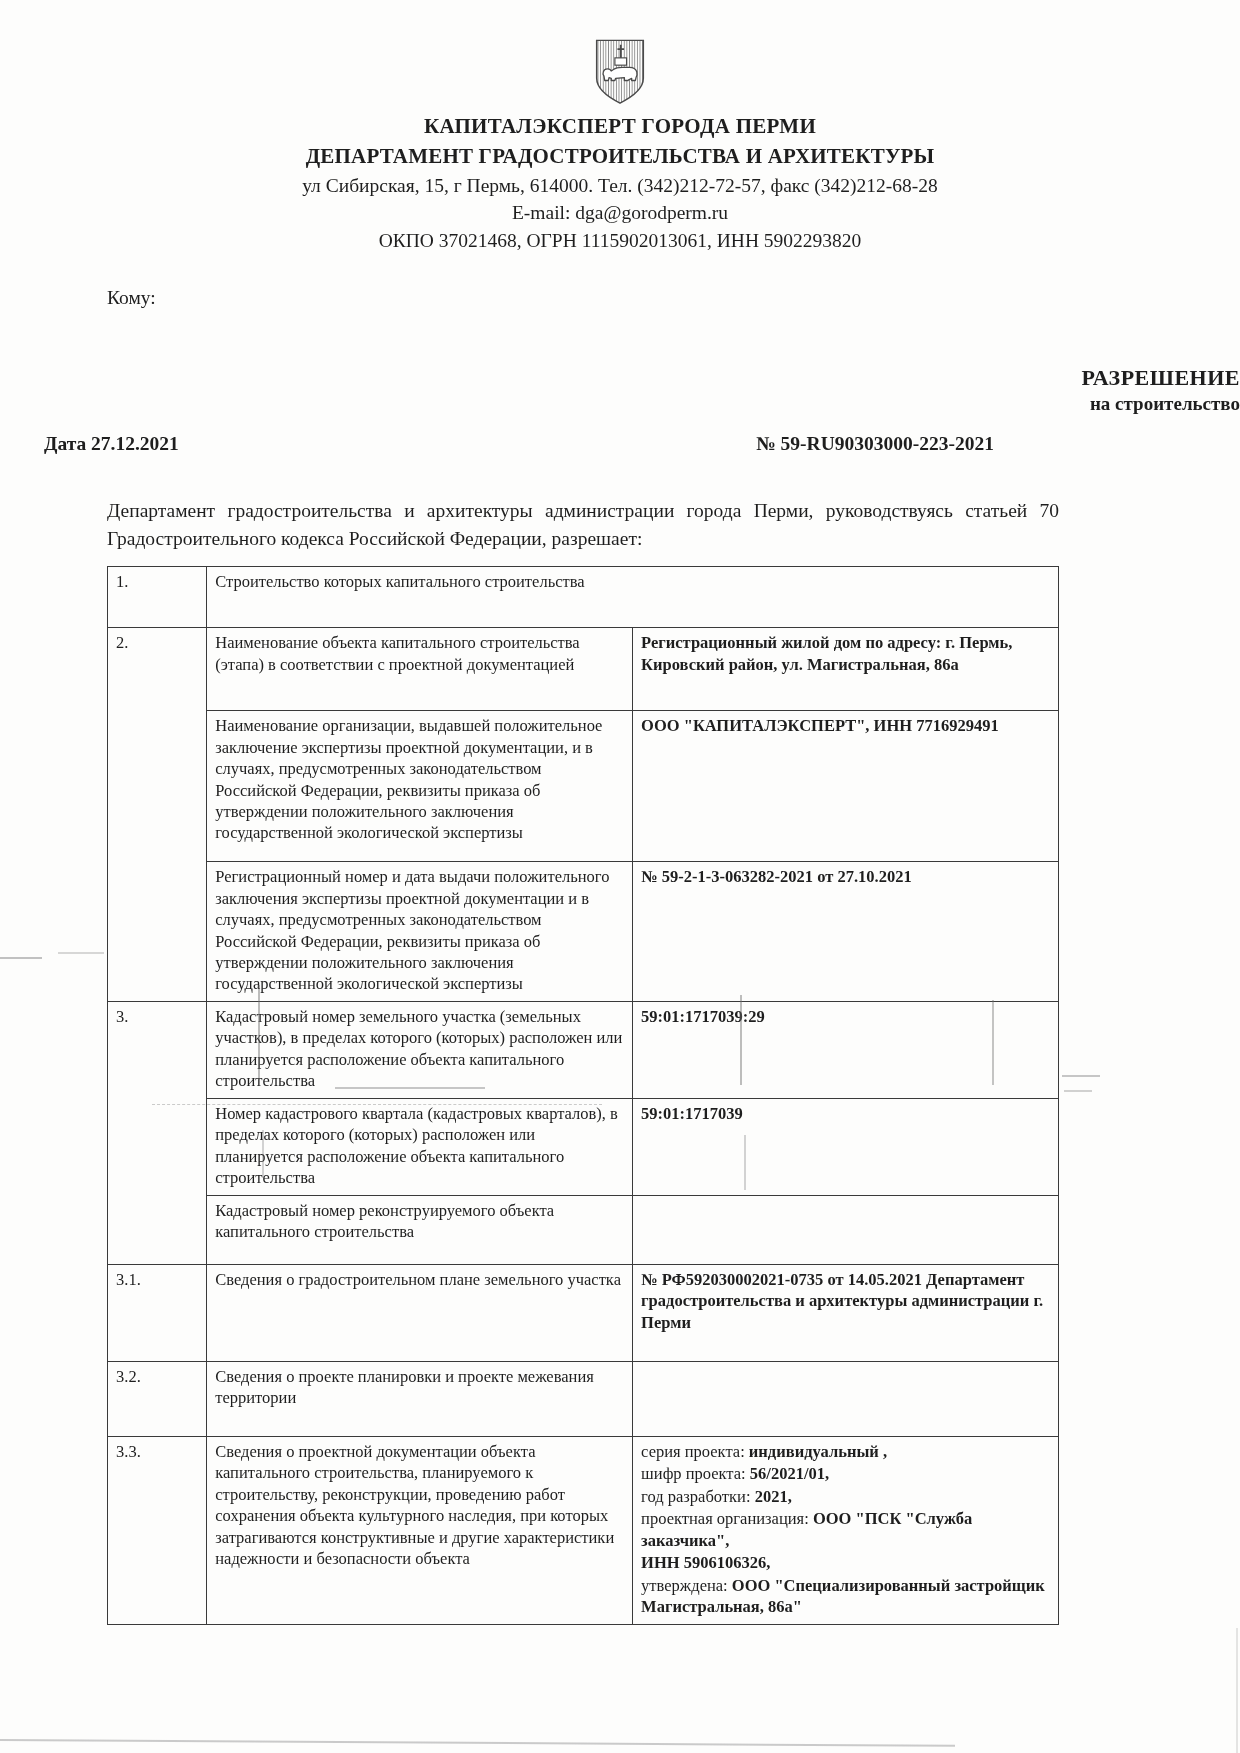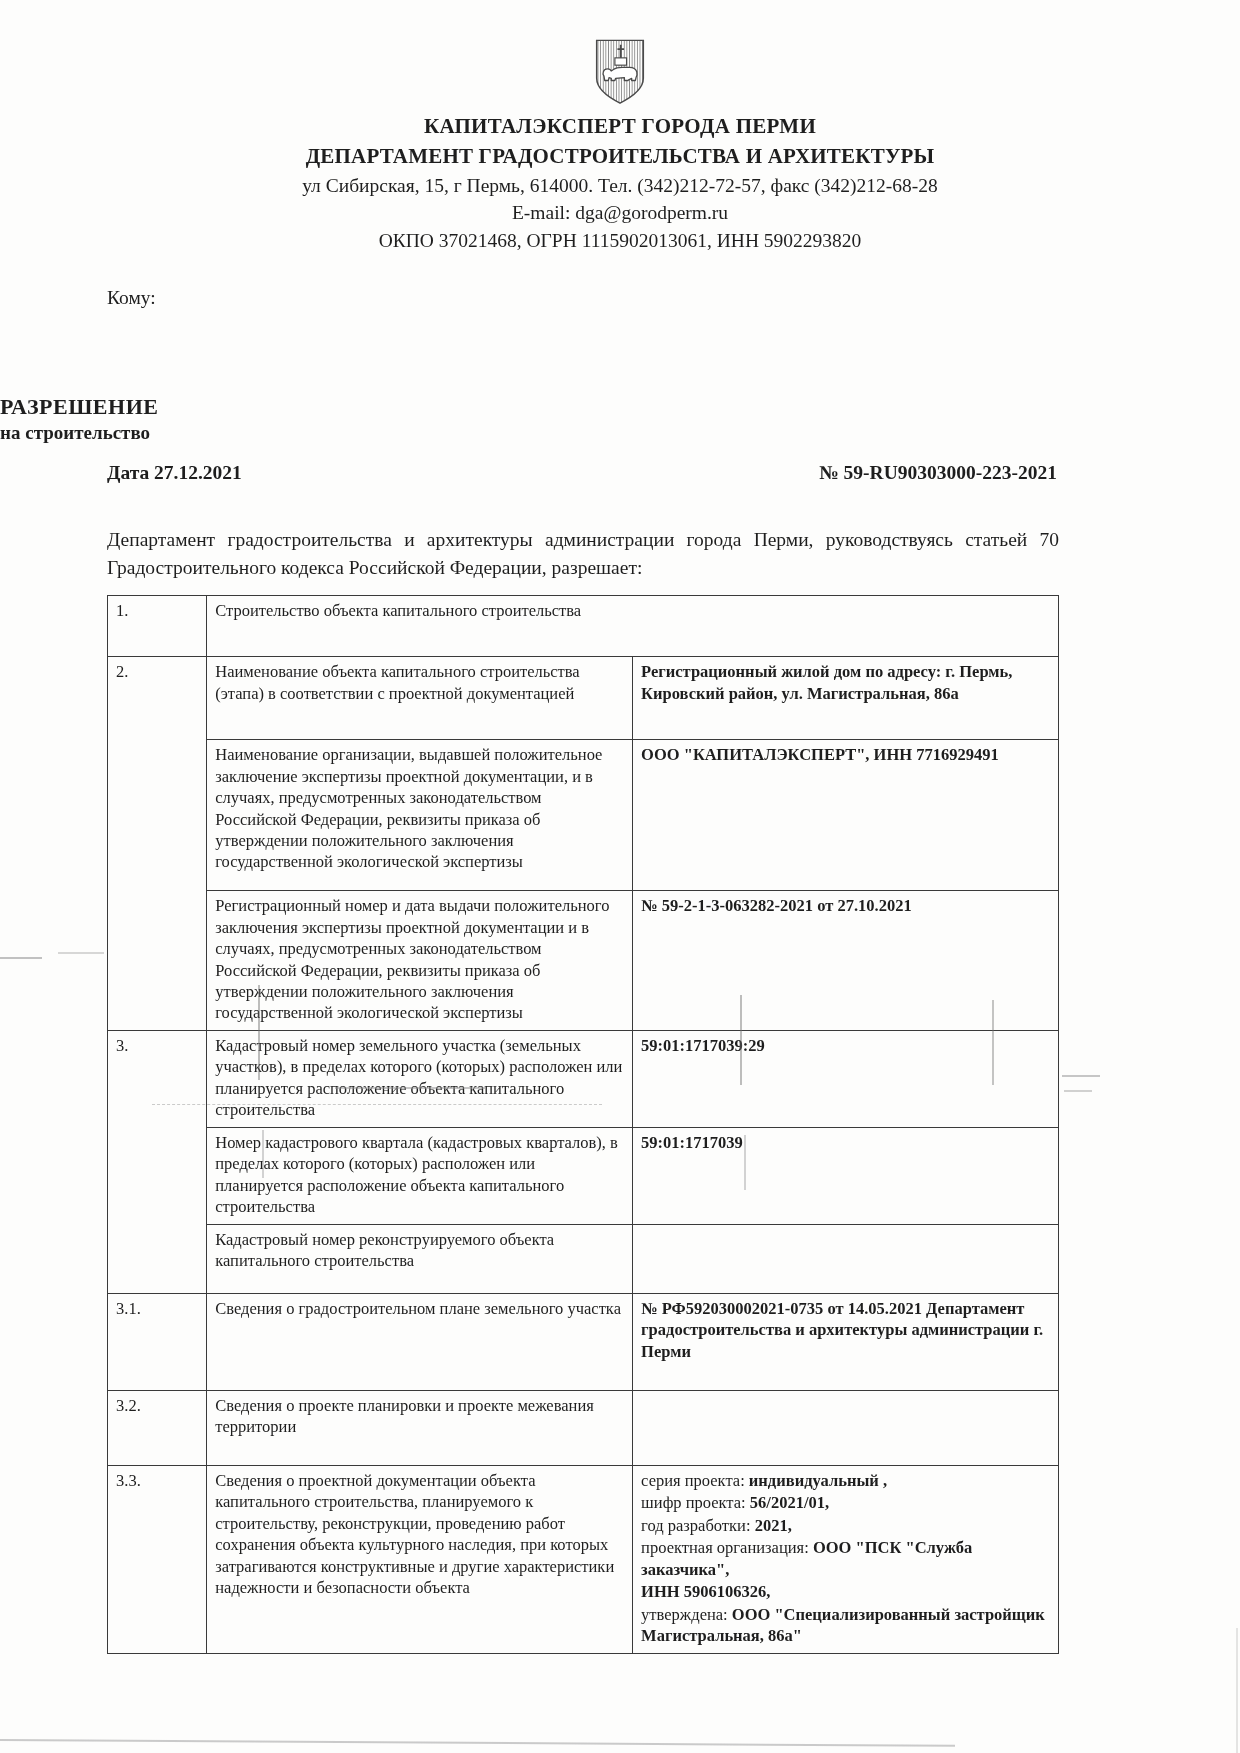--- a/index.html
+++ b/index.html
@@ -10,24 +10,24 @@
     overflow:hidden;
   }
   .page{position:absolute;inset:0;}
   .emblem-wrap{margin:36px auto 6px auto;width:76px;height:70px;text-align:center;}
   .hdr{ text-align:center; line-height:1.42; }
   .hdr .l1{font-size:21px;font-weight:600;letter-spacing:.3px;}
   .hdr .l2{font-size:21px;font-weight:700;letter-spacing:.2px;}
   .hdr .l3,.hdr .l4,.hdr .l5{font-size:19.5px;font-weight:400;}
   .recipient{width:1035px;margin:30px 0 0 107px;font-size:19.5px;line-height:1.38;}
   .recipient .kto{margin-bottom:2px;}
-  .doc-title{text-align:left;margin-top:81px;line-height:1.3;}
+  .doc-title{text-align:right;margin-top:52px;line-height:1.3;}
   .doc-title .t1{font-size:22px;font-weight:700;letter-spacing:.5px;}
   .doc-title .t2{font-size:19px;font-weight:700;}
-  .meta{width:950px;margin:16px 0 0 107px;display:flex;justify-content:space-between;align-items:baseline;text-align:center;}
+  .meta{width:950px;margin:16px 0 0 44px;display:flex;justify-content:space-between;align-items:baseline;text-align:center;}
   .meta .d{font-weight:700;font-size:19.5px;}
   .meta .n{font-weight:700;font-size:19.5px;}
   .intro{width:952px;margin:42px 0 0 107px;font-size:19.5px;line-height:1.42;text-align:justify;}
   table.permit{
     width:952px;margin:14px 0 0 107px;border-collapse:collapse;table-layout:fixed;
   }
   table.permit td{
     border:1.5px solid #3a3a3a;vertical-align:top;
     padding:4px 8px 6px 8px;font-size:16.5px;line-height:1.3;
     word-wrap:break-word;
@@ -90,21 +90,21 @@
     <span class="d">Дата 27.12.2021</span>
     <span class="n">№ 59-RU90303000-223-2021</span>
   </div>
 
   <div class="intro">Департамент градостроительства и архитектуры администрации города Перми, руководствуясь статьей 70 Градостроительного кодекса Российской Федерации, разрешает:</div>
 
   <table class="permit">
     <tbody id="permit-body">
         <tr>
           <td class="numc" rowspan="1">1.</td>
-          <td class="labc" colspan="2" style="min-height: 50px; height: 50px;">Строительство объекта капитального строительства</td>
+          <td class="labc" colspan="2" style="min-height: 50px; height: 50px;">Строительство которых капитального строительства</td>
         </tr>
         <tr>
           <td class="numc" rowspan="3">2.</td>
           <td class="labc" style="min-height: 72px; height: 72px;">Наименование объекта капитального строительства (этапа) в соответствии с проектной документацией</td>
           <td class="valc">
             <div class="vline"><span>Регистрационный жилой дом по адресу: г. Пермь, Кировский район, ул. Магистральная, 86а</span></div>
           </td>
         </tr>
         <tr>
           <td class="labc" style="min-height: 140px; height: 140px;">Наименование организации, выдавшей положительное заключение экспертизы проектной документации, и в случаях, предусмотренных законодательством Российской Федерации, реквизиты приказа об утверждении положительного заключения государственной экологической экспертизы</td>

